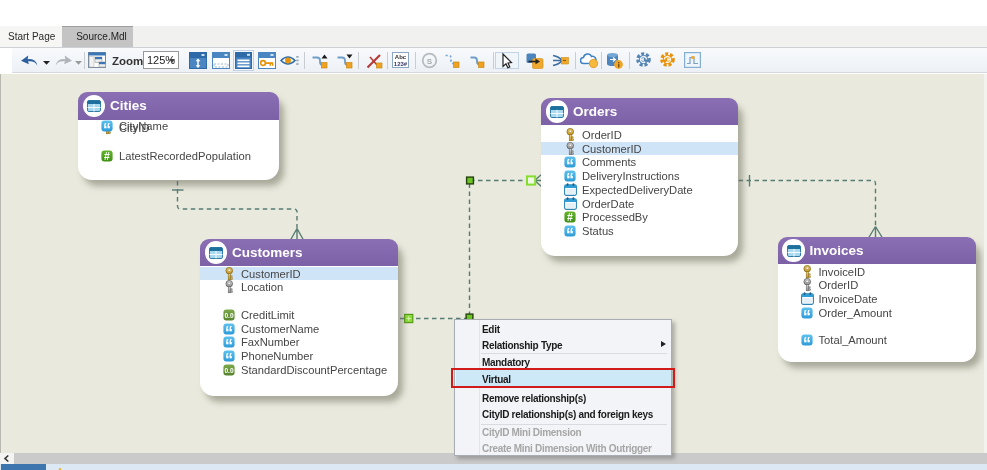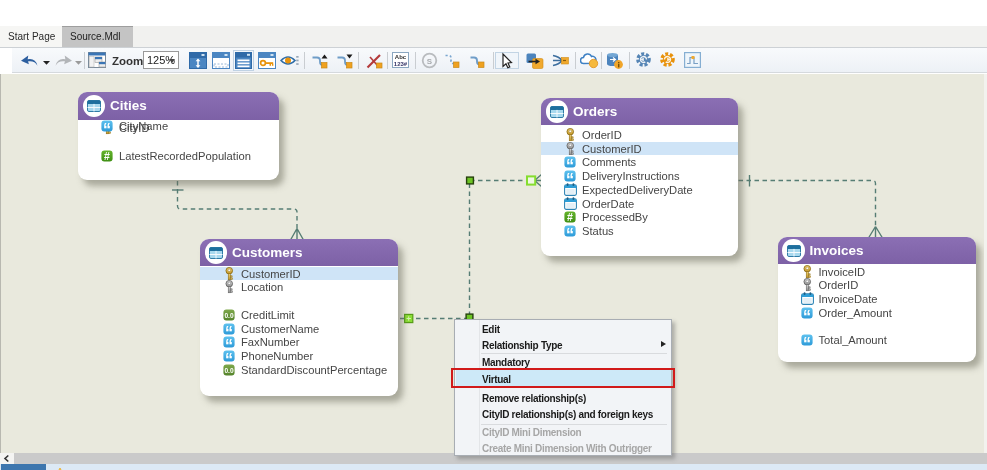--- a/index.html
+++ b/index.html
@@ -3,36 +3,36 @@
 <meta charset="utf-8">
 <style>
   * { margin:0; padding:0; box-sizing:border-box; }
   html,body { width:987px; height:470px; overflow:hidden; font-family:"Liberation Sans",sans-serif; background:#fff; }
   #app { position:relative; width:987px; height:470px;margin-top:26px; }
   .abs { position:absolute; }
 
   
   #tabrow { left:0; top:0; width:987px; height:21px; background:#f1f1ef; }
   #tab1 { left:0; top:0; width:62px; height:21px; background:#f6f6f4; color:#2a2a2a; font-size:10px; line-height:21px; padding-left:8px; }
-  #tab2 { left:62px; top:0; width:71px; height:21px; background:#c4c4c4; border-top:1px solid #9e9e9e; color:#1d1d1d; font-size:10px; line-height:20px; padding-left:8px; }
+  #tab2 { left:62px; top:0; width:71px; height:21px; background:#c4c4c4; border-top:1px solid #9e9e9e; color:#1d1d1d; font-size:10px; line-height:20px; padding-left:8px;text-align:center; }
   #tabline { left:0; top:21px; width:987px; height:1px; background:#cdd1d5; }
 
   
   #toolbar { left:12px; top:22px; width:987px; height:25px; background:linear-gradient(#f8fafc,#edf1f6); border-bottom:1px solid #d5d9dd; }
   .tbi { position:absolute; top:0; } .tbi svg { display:block; }
   .tsep { position:absolute; top:4px; width:1px; height:17px; background:#c9cdd1; }
   #zoomlbl { position:absolute; left:100px; top:7px; font-size:11.5px; font-weight:bold; color:#333; }
   #zoombox { position:absolute; left:131px; top:3px; width:36px; height:18px; background:#fff; border:1px solid #999; font-size:11px; color:#222; line-height:16px; padding-left:3px; }
   #zoombox .car { position:absolute; right:3px; top:7px; width:0; height:0; border-left:3.5px solid transparent; border-right:3.5px solid transparent; border-top:4px solid #444; }
 
   
   #canvas { left:0; top:48px; width:987px; height:379px; background:#e9e9dd; border-left:1px solid #b8b8b0; }
 
   
-  .ent { position:absolute; background:#fff; border-radius:9px; box-shadow:5px 6px 6px rgba(108,108,92,0.5); }
+  .ent { position:absolute; background:#fff; border-radius:14px; box-shadow:5px 6px 6px rgba(108,108,92,0.5); }
   .ehd { position:absolute; left:0; top:0; width:100%; background:linear-gradient(#8b6fb4,#7d61a6); border-radius:9px 9px 0 0; }
   .circ { position:absolute; left:4.5px; width:22.5px; height:22.5px; background:#fff; border-radius:50%; }
   .circ svg { position:absolute; left:4.5px; top:5.5px; }
   .etitle { position:absolute; left:32px; color:#fff; font-size:13.5px; font-weight:bold; }
   .erow { position:absolute; font-size:11.2px; color:#454545; white-space:nowrap; }
   .erow .txt { position:absolute; left:41px; top:1px; }
   .erow svg { position:absolute; }
   .hl { position:absolute; background:#cfe4f7; }
 
   

